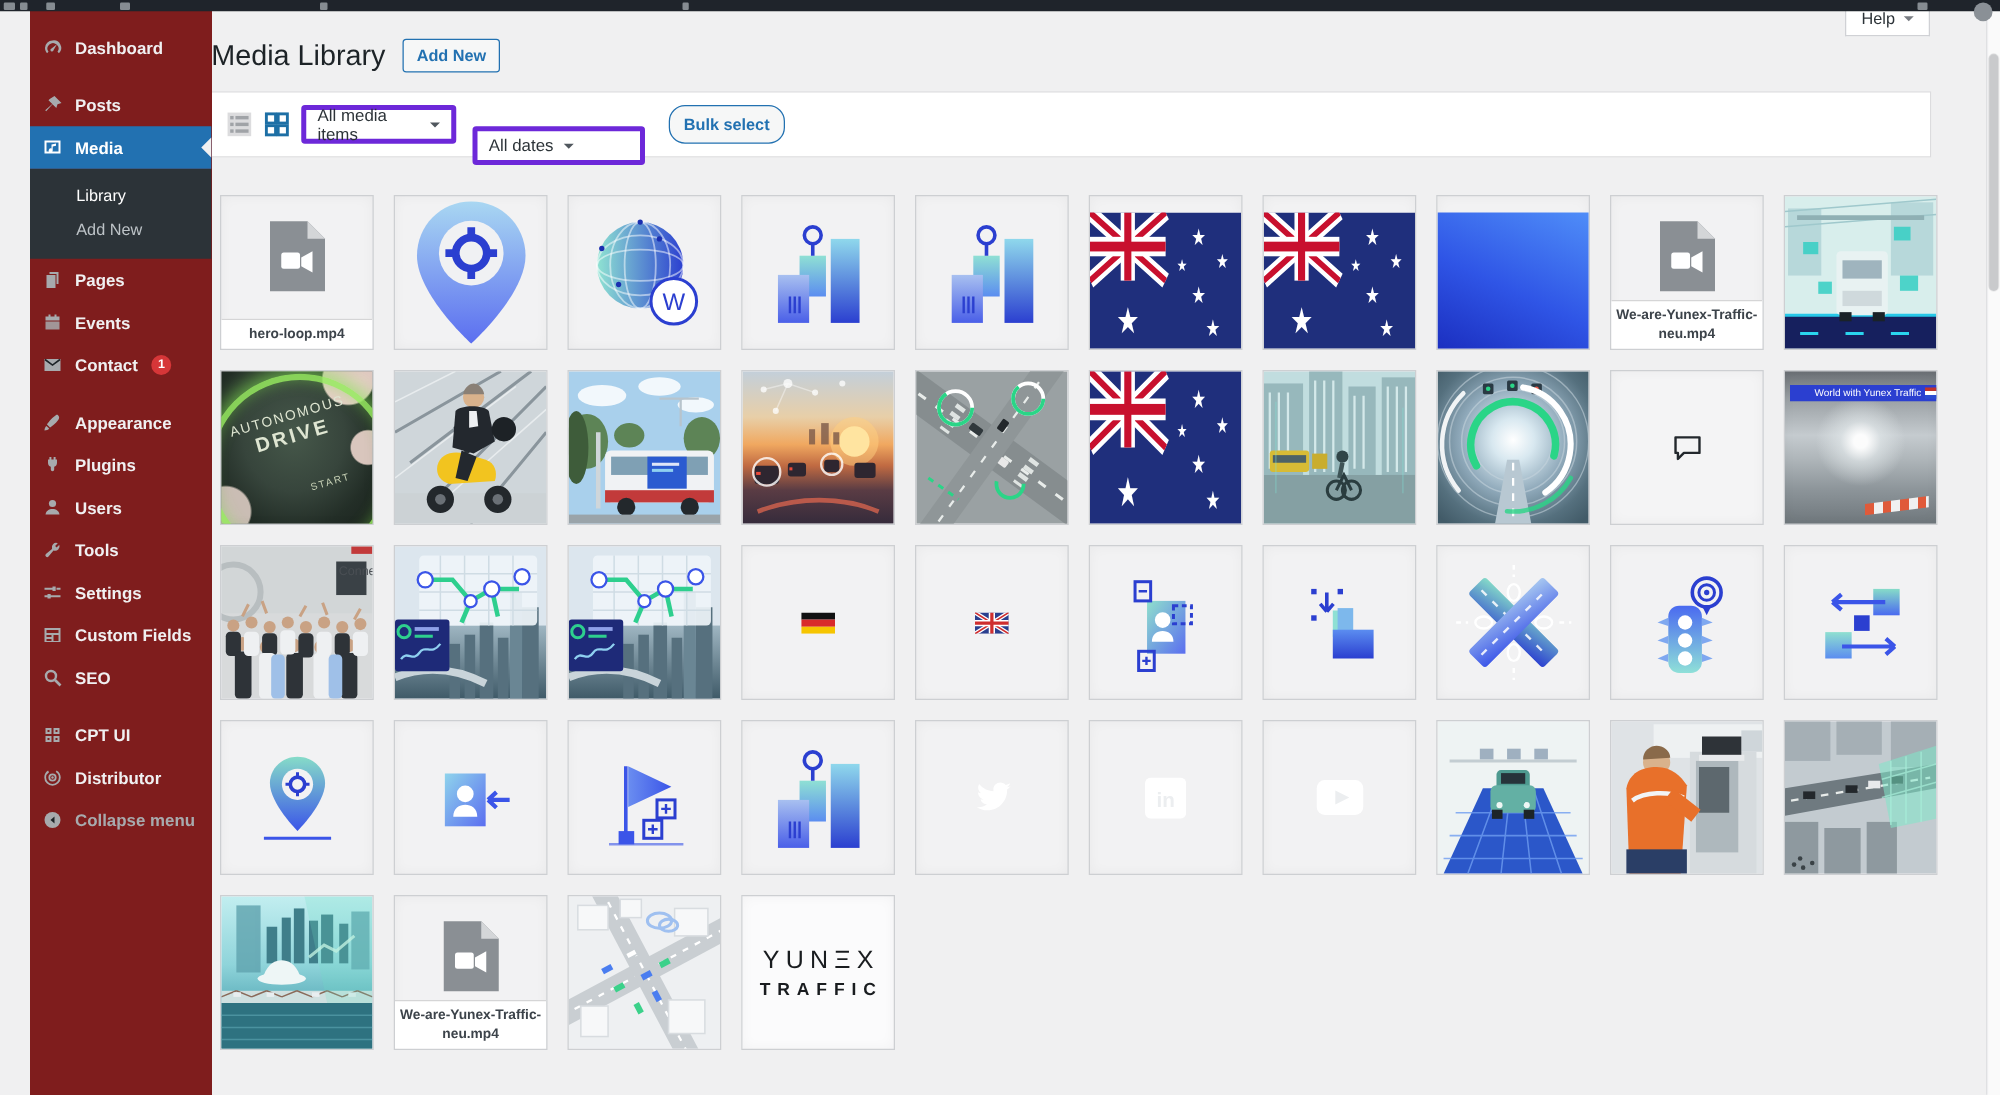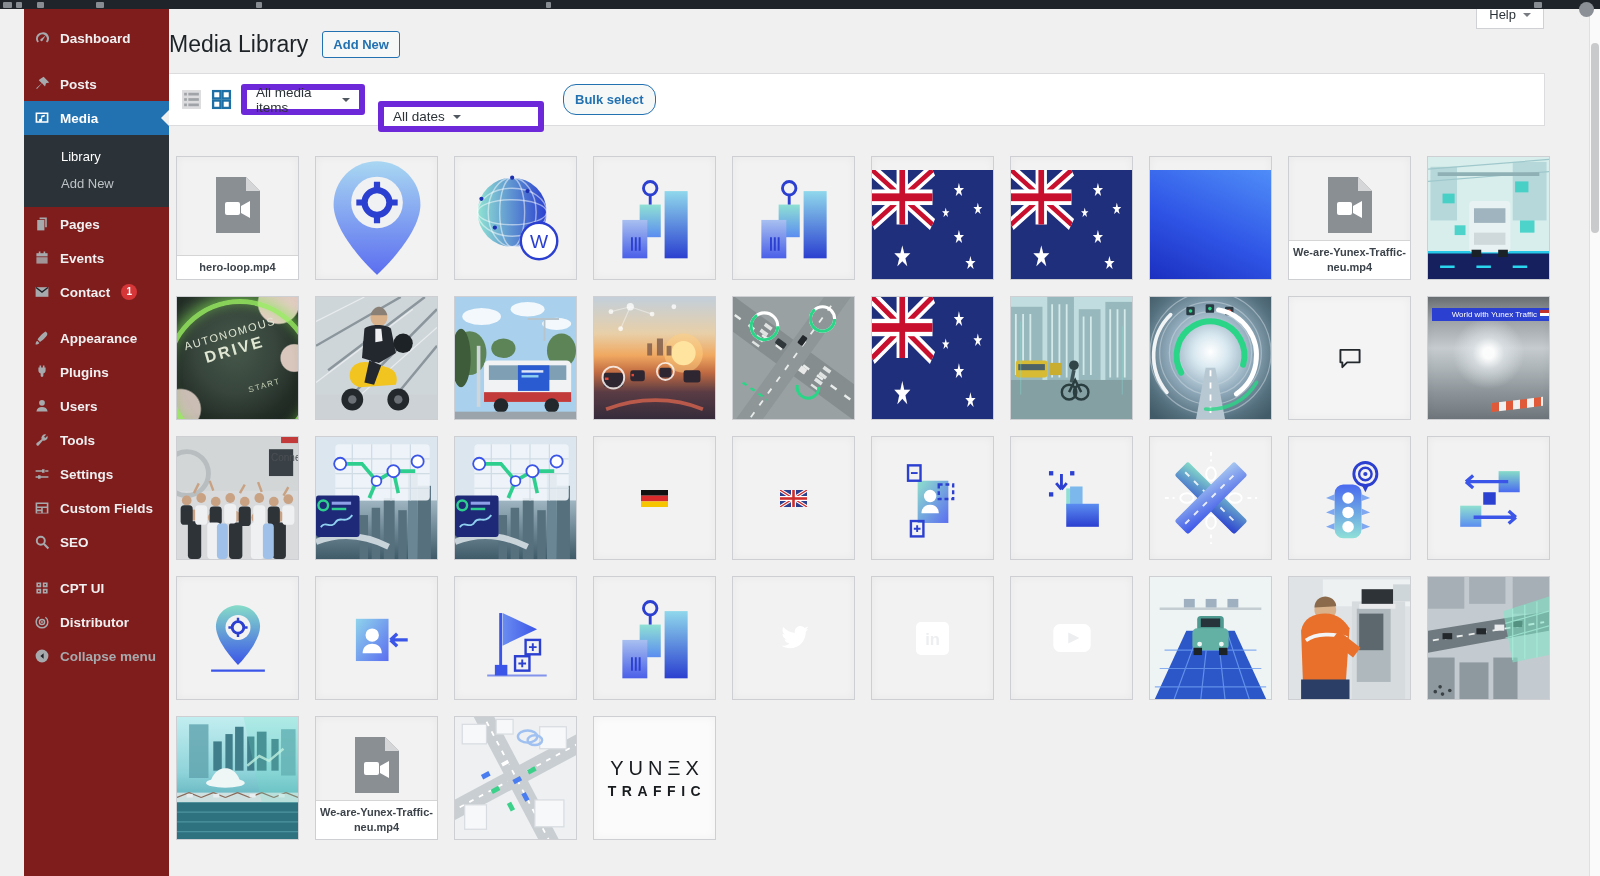--- a/index.html
+++ b/index.html
@@ -37,26 +37,26 @@
     align-items:center; cursor:pointer; }
   .help-caret { width:0; height:0; border:4px solid transparent; border-top-color:#787c82; margin-top:4px; }
   .page-header { padding:22px 0 0 24px; display:flex; align-items:center; }
   .page-title { font-size:23px; font-weight:400; color:#1d2327; }
   .add-new-btn { margin-left:14px; font-size:13px; font-weight:600; color:#2271b1; background:#f6f7f7;
     border:1px solid #2271b1; border-radius:3px; padding:5px 10px; cursor:pointer; }
 
   .toolbar { margin:15px 55px 0 23px; background:#fff; border:1px solid #dcdcde; height:53px;
     display:flex; align-items:center; padding:0 12px; gap:9px; }
   .view-icon { width:21px; height:21px; cursor:pointer; display:flex; }
-  .select-box { height:31px; border:6px solid #6d28d9; border-radius:3px; background:#fff;
+  .select-box { height:31px; border:4px solid #6d28d9; border-radius:3px; background:#fff;
     font-size:13.5px; color:#2c3338; display:flex; align-items:center; padding:0 9px; gap:8px;
     cursor:pointer; position:relative; }
   .select-box .caret { width:0; height:0; border:4.5px solid transparent; border-top-color:#50575e; margin-top:4px; }
   .sel-media { width:124px; justify-content:space-between; }
-  .sel-dates { width:166px; justify-content:flex-start; margin-left:4px;margin-top:34px; }
+  .sel-dates { width:138px; justify-content:flex-start; margin-left:4px;margin-top:34px; }
   .bulk-btn { margin-left:10px; height:31px; font-size:13px; font-weight:600; color:#2271b1;
     background:#f6f7f7; border:1px solid #2271b1; border-radius:13px; padding:0 11px; cursor:pointer; }
   .search-wrap { margin-left:auto; display:flex; align-items:center; gap:9px; }
   .search-label { font-size:13px; color:#3c434a; }
   .search-input { width:272px; height:31px; border:1px solid #8c8f94; border-radius:3px; background:#fff;
     font-size:13px; padding:0 8px; color:#2c3338; }
 
   
   .grid { margin:30px 0 0 31px; width:1374px; display:flex; flex-wrap:wrap; gap:16px 16px; }
   .tile { width:123px; height:124px; background:#f2f2f3; border:1px solid #cdcfd2; position:relative;

